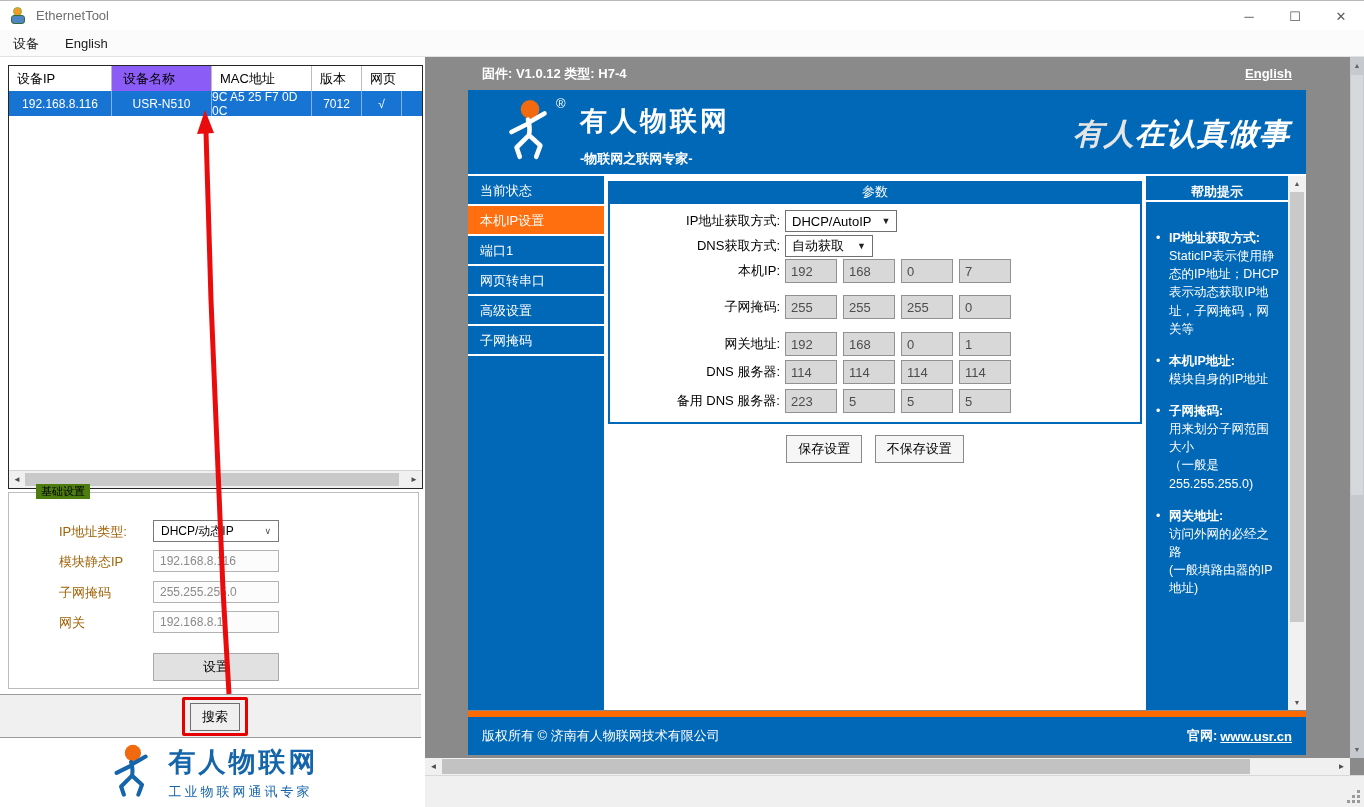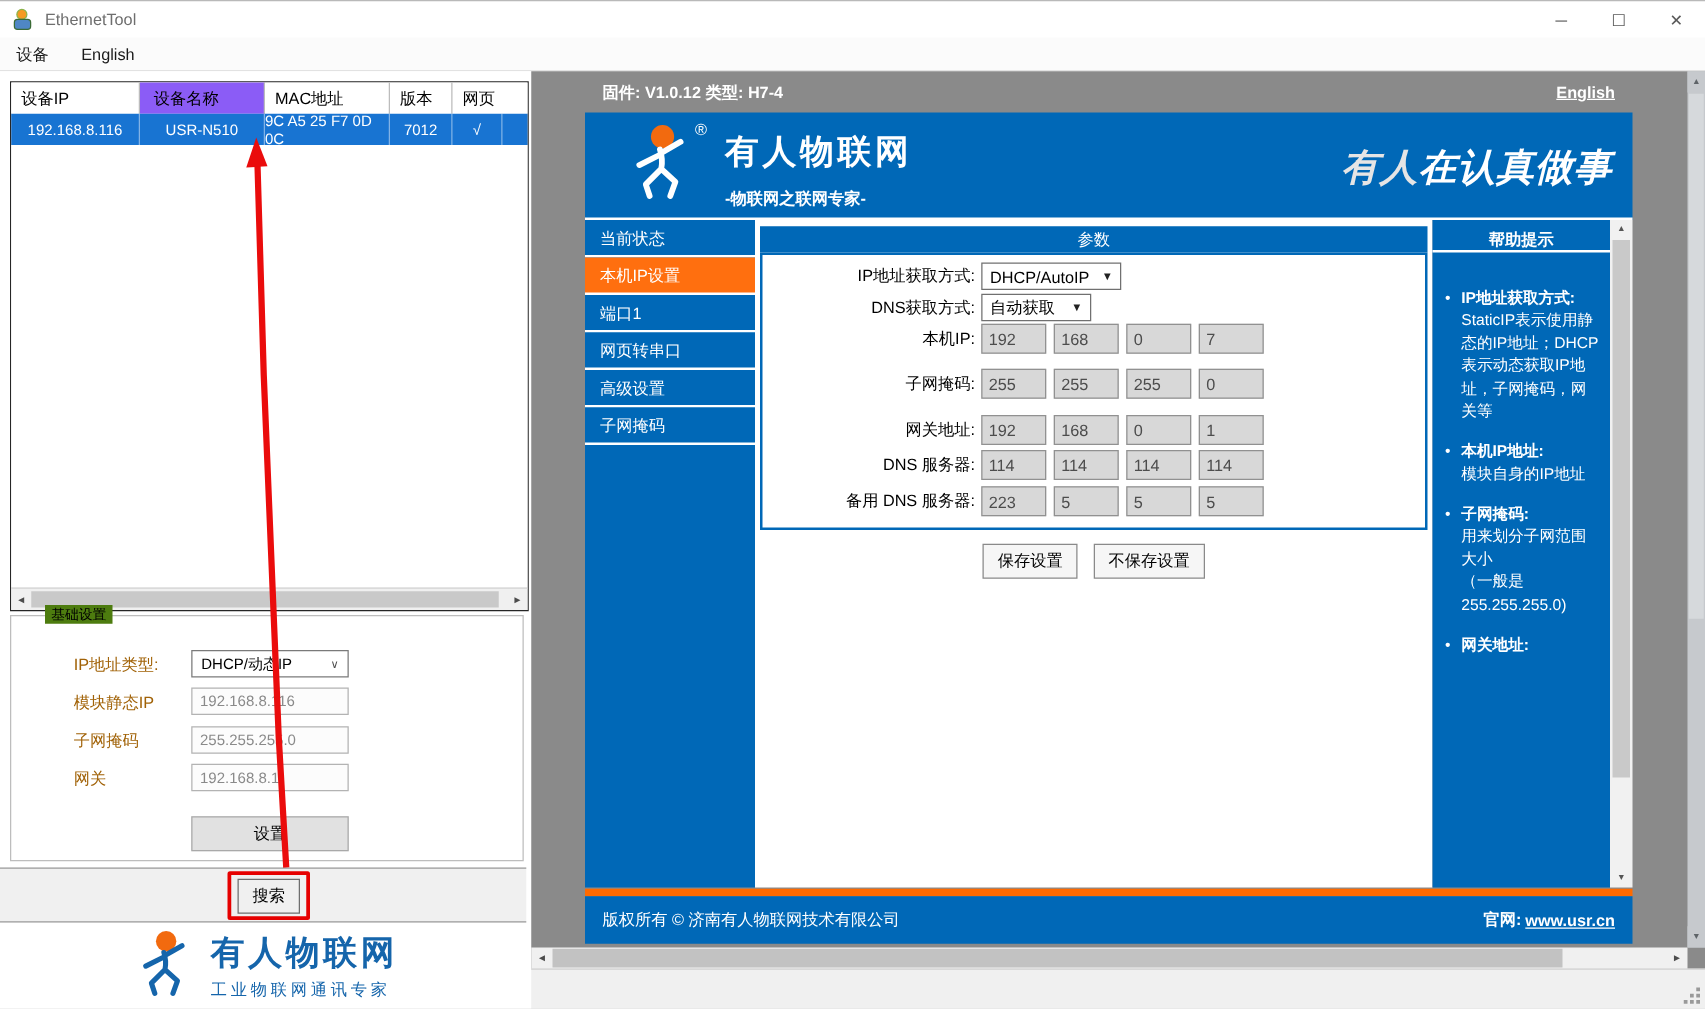--- a/index.html
+++ b/index.html
@@ -347,21 +347,22 @@
           <div class="help-item">
             <span class="help-bullet">•</span>
             <div><span class="help-term">子网掩码:</span>
             <div class="help-desc">用来划分子网范围大小
 （一般是
 255.255.255.0)</div></div>
           </div>
           <div class="help-item">
             <span class="help-bullet">•</span>
             <div><span class="help-term">网关地址:</span>
-            </div>
+            <div class="help-desc">访问外网的必经之路
+(一般填路由器的IP地址)</div></div>
           </div>
         </div>
       </div>
 
       <div class="inner-scroll">
         <div class="is-btn is-up">▲</div>
         <div class="is-thumb"></div>
         <div class="is-btn is-down">▼</div>
       </div>
     </div>

